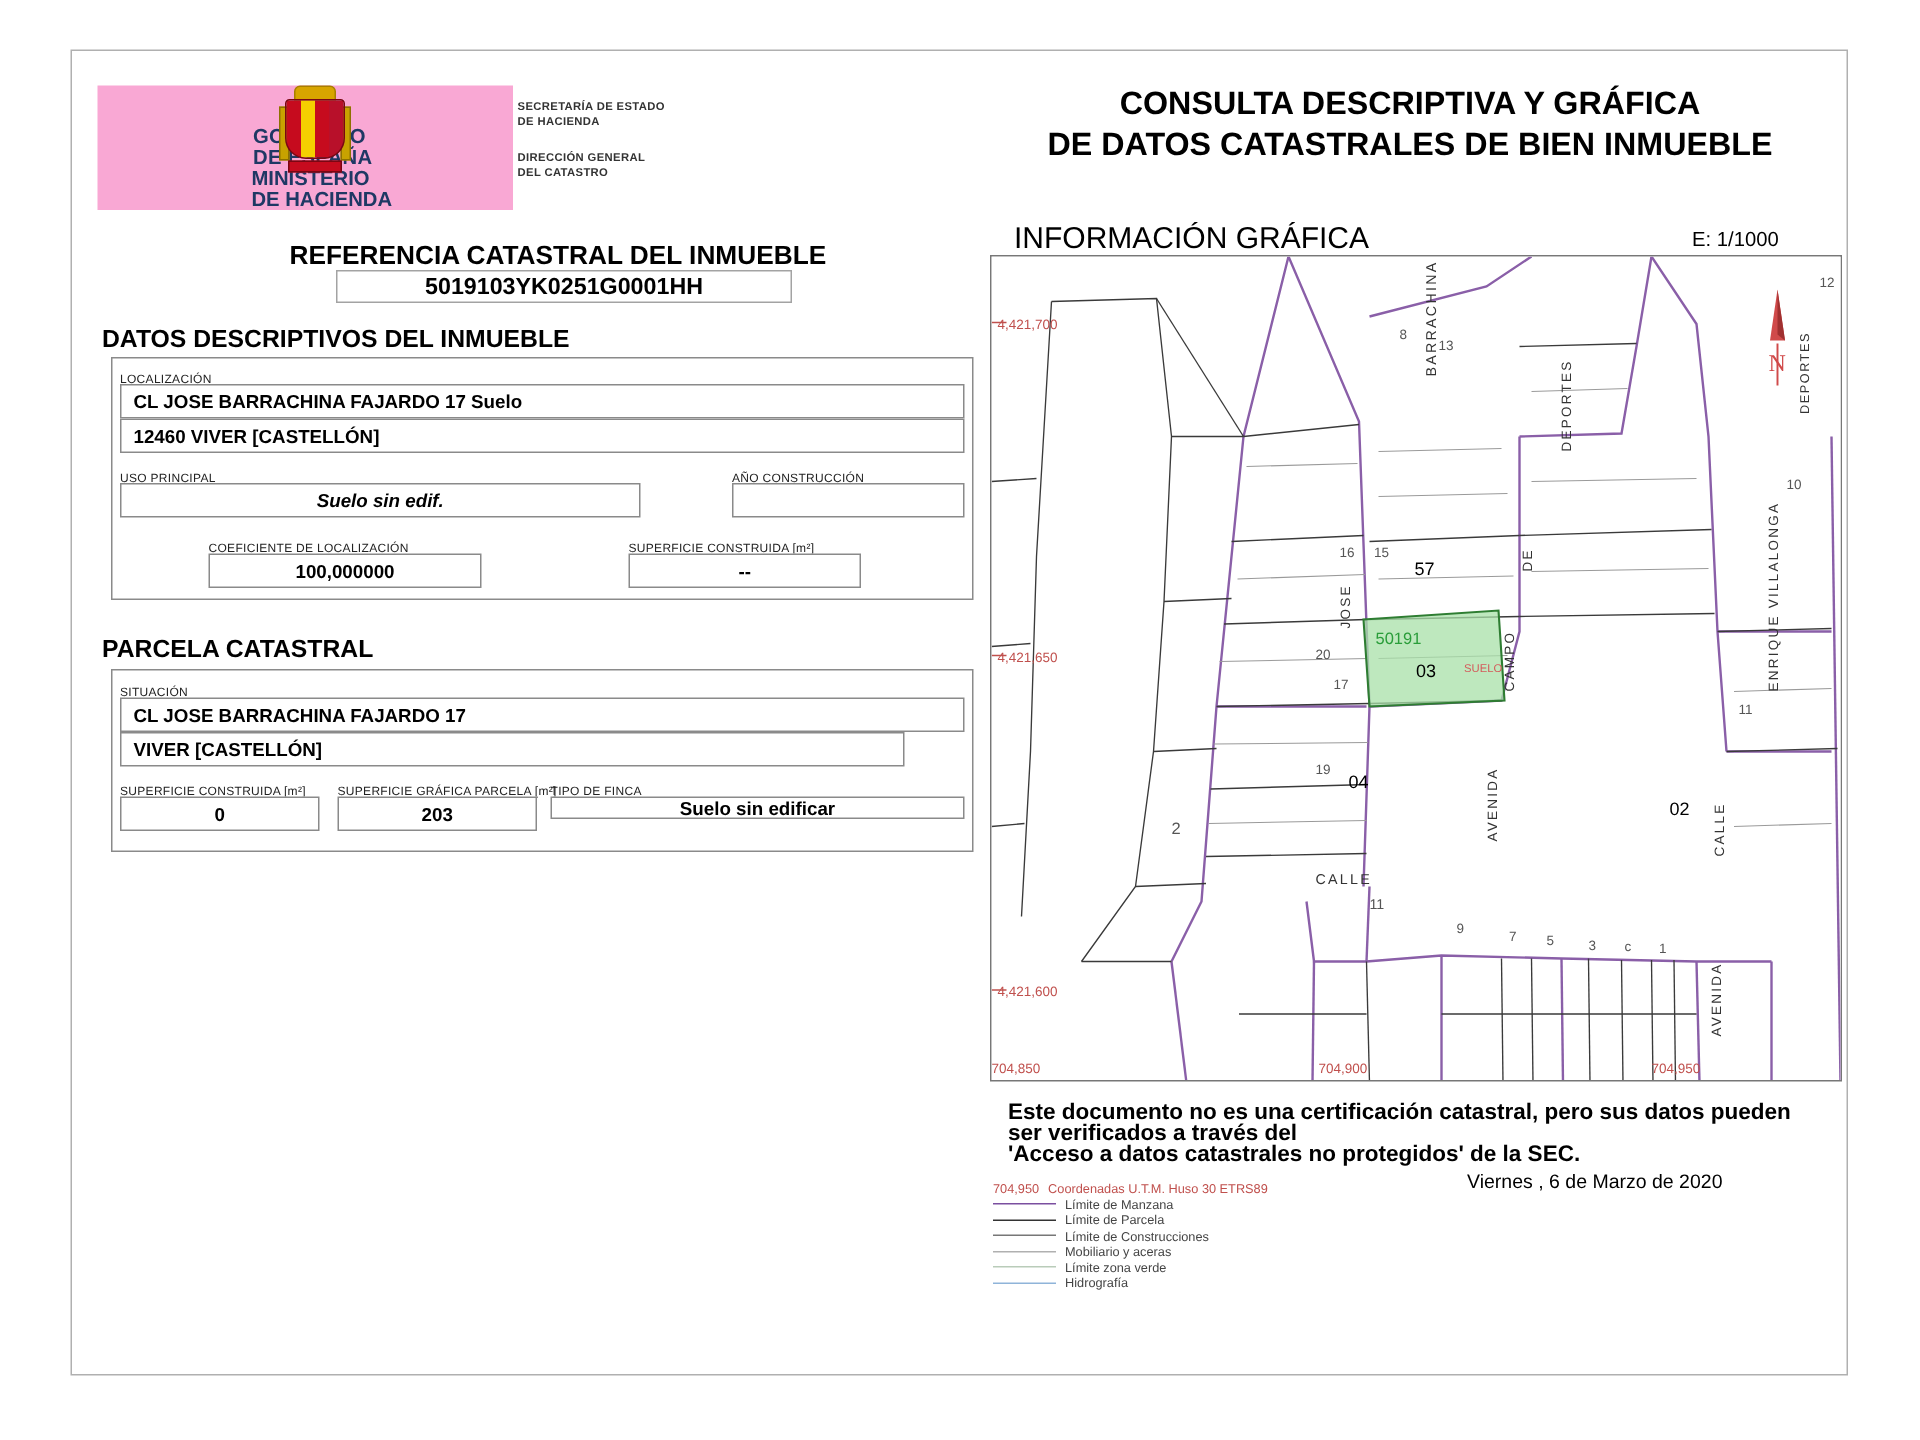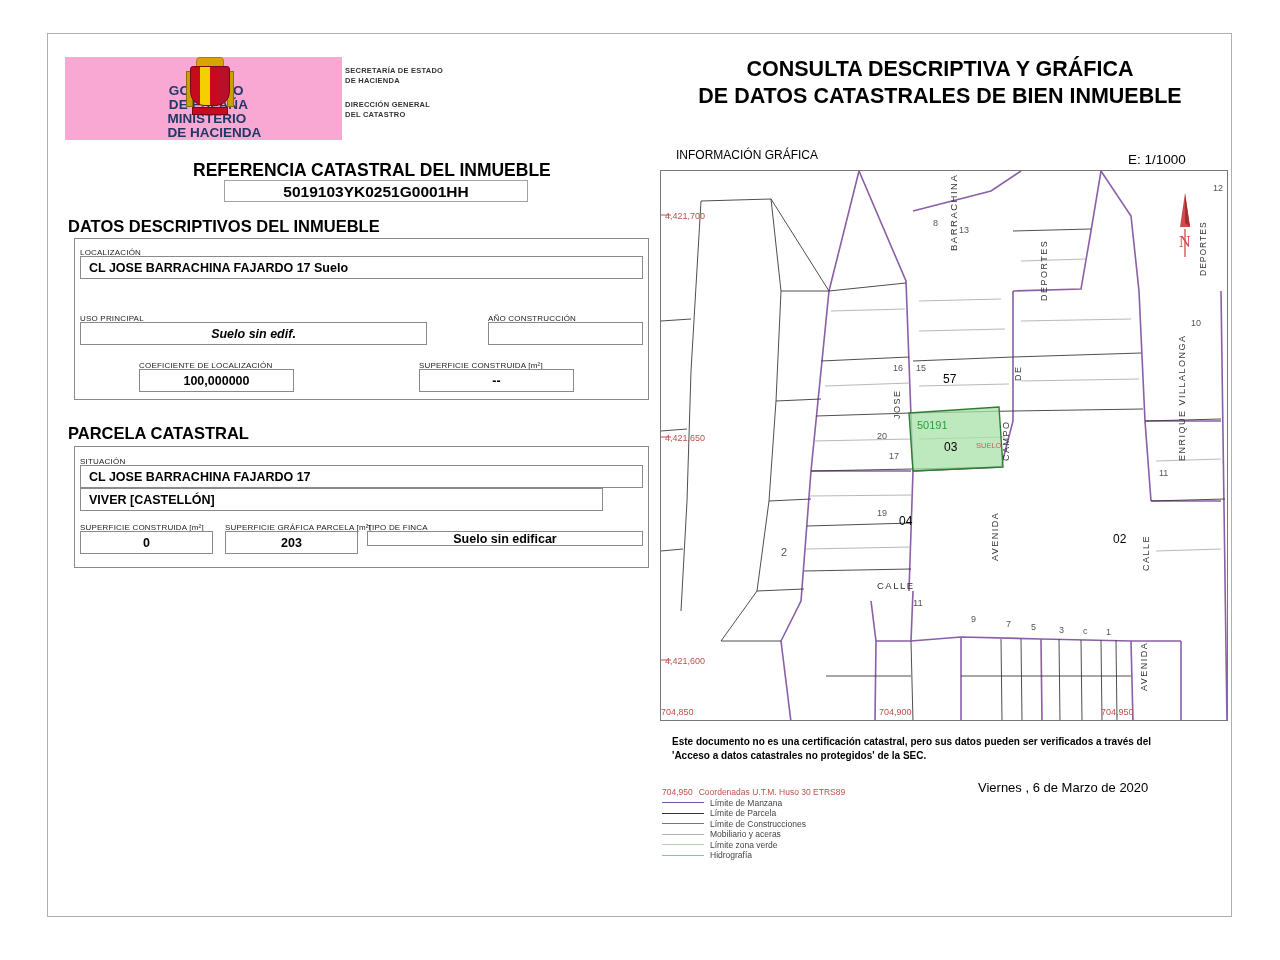--- a/index.html
+++ b/index.html
@@ -158,21 +158,21 @@
     display: flex;
     align-items: center;
     padding-left: 8px;
   }
   .fld-box.center { justify-content: center; padding-left: 0; }
 
   
   .info-graf {
     position: absolute;
     left: 676px; top: 148px;
-    font-size: 12px;
+    font-size: 20px;
     color: #000;
   }
   .escala {
     position: absolute;
     left: 1128px; top: 152px;
     font-size: 13.5px;
     color: #000;
   }
   .map-frame {
     position: absolute;
@@ -181,21 +181,21 @@
     border: 1px solid #777;
     background: #fff;
     overflow: hidden;
   }
   .map-frame svg { display: block; }
 
   .map-note {
     position: absolute;
     left: 672px; top: 735px;
     width: 548px;
-    font-size: 10px;
+    font-size: 15px;
     font-weight: bold;
     line-height: 14px;
     color: #000;
   }
   .legend {
     position: absolute;
     left: 662px; top: 787px;
     font-size: 8.5px;
     color: #444;
     line-height: 10.5px;
@@ -251,29 +251,30 @@
   </div>
 
   <div class="ref-title">REFERENCIA CATASTRAL DEL INMUEBLE</div>
   <div class="ref-box">5019103YK0251G0001HH</div>
 
   <div class="sect-h h1">DATOS DESCRIPTIVOS DEL INMUEBLE</div>
   <div class="panel p1"></div>
 
   <div class="fld-label" style="left:80px; top:248px;">LOCALIZACIÓN</div>
   <div class="fld-box" style="left:80px; top:256px; width:563px; height:23px;">CL JOSE BARRACHINA FAJARDO 17 Suelo</div>
+  <div class="fld-box" style="left:80px; top:279px; width:563px; height:23px;">12460 VIVER [CASTELLÓN]</div>
 
   <div class="fld-label" style="left:80px; top:314px;">USO PRINCIPAL</div>
   <div class="fld-box center" style="left:80px; top:322px; width:347px; height:23px;font-style:italic;">Suelo sin edif.</div>
 
   <div class="fld-label" style="left:488px; top:314px;">AÑO CONSTRUCCIÓN</div>
   <div class="fld-box center" style="left:488px; top:322px; width:155px; height:23px;"></div>
 
   <div class="fld-label" style="left:139px; top:361px;">COEFICIENTE DE LOCALIZACIÓN</div>
-  <div class="fld-box center" style="left:139px; top:369px; width:155px; height:23px;">100,000000</div>
+  <div class="fld-box center" style="left:139px; top:369px; width:182px; height:23px;">100,000000</div>
 
   <div class="fld-label" style="left:419px; top:361px;">SUPERFICIE CONSTRUIDA [m²]</div>
   <div class="fld-box center" style="left:419px; top:369px; width:155px; height:23px;">--</div>
 
   <div class="sect-h h2">PARCELA CATASTRAL</div>
   <div class="panel p2"></div>
 
   <div class="fld-label" style="left:80px; top:457px;">SITUACIÓN</div>
   <div class="fld-box" style="left:80px; top:465px; width:563px; height:23px;">CL JOSE BARRACHINA FAJARDO 17</div>
   <div class="fld-box" style="left:80px; top:488px; width:523px; height:23px;">VIVER [CASTELLÓN]</div>

